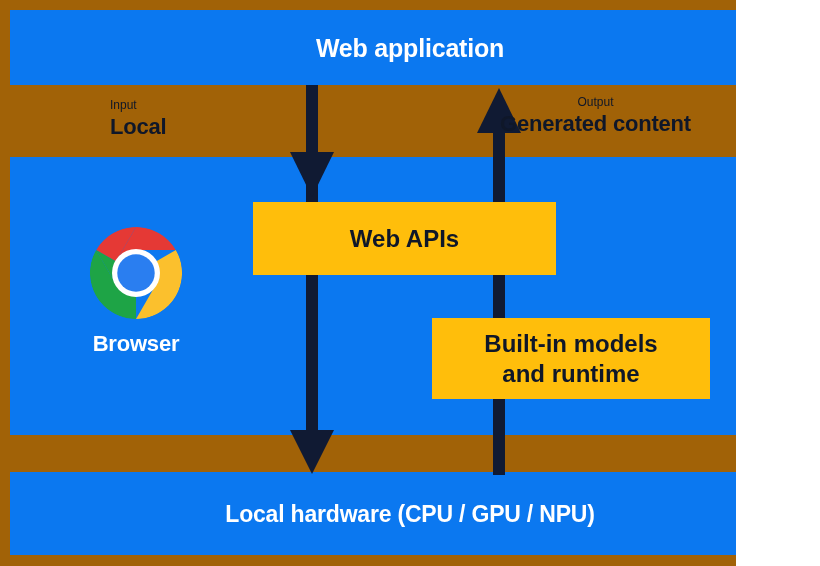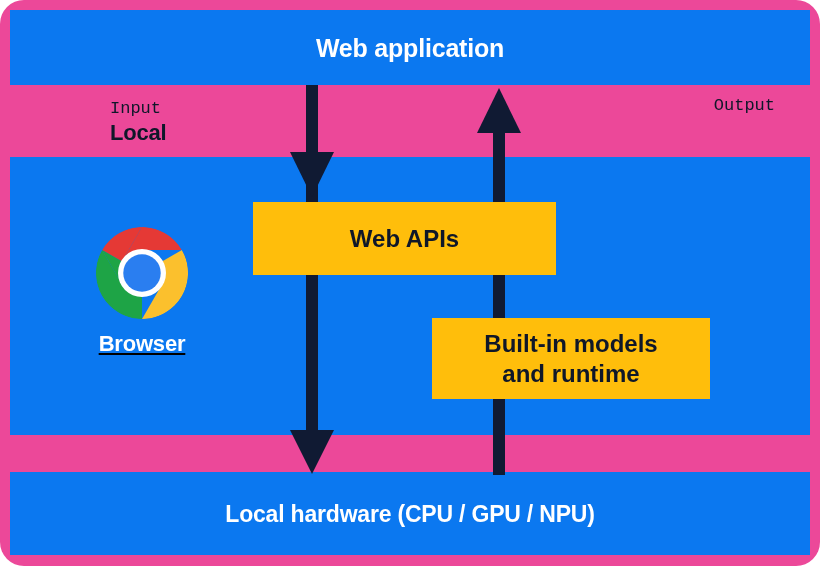--- a/index.html
+++ b/index.html
@@ -8,25 +8,24 @@
     padding: 0;
     background: #ffffff;
   }
   body {
     font-family: "Liberation Sans", sans-serif;
     -webkit-font-smoothing: antialiased;
   }
 
   #diagram {
     position: relative;
-    width: 820px;
+    width: 736px;
     height: 566px;
-    background: #ec4899;
+    background: #a16207;
     overflow: hidden;
-    border-radius: 24px;
   }
 
   
   .band {
     position: absolute;
     left: 10px;
     width: 800px;
     background: #0b78f0;
     box-sizing: border-box;
   }
@@ -103,23 +102,22 @@
   }
 
   
   .side-label {
     position: absolute;
     color: #0f1729;
     line-height: 1.25;
   }
   .side-label .small {
     display: block;
-    font-size: 17px;
+    font-size: 12px;
     font-weight: normal;
-    font-family: Liberation Mono, monospace;
   }
   .side-label .big {
     display: block;
     font-size: 22px;
     font-weight: bold;
     letter-spacing: -0.2px;
   }
   .label-input {
     left: 110px;
     top: 98px;
@@ -127,25 +125,24 @@
   }
   .label-output {
     right: 45px;
     top: 95px;
     text-align: center;
   }
 
   
   .browser-block {
     position: absolute;
-    left: 80px;
+    left: 74px;
     top: 225px;
     width: 124px;
     text-align: center;
-    text-decoration: underline;
   }
   .browser-logo {
     width: 96px;
     height: 96px;
     margin: 0 auto;
     display: block;
   }
   .browser-caption {
     margin-top: 10px;
     color: #ffffff;
@@ -220,15 +217,16 @@
     </span>
   </div>
 
   <div class="side-label label-input">
     <span class="small">Input</span>
     <span class="big">Local</span>
   </div>
 
   <div class="side-label label-output">
     <span class="small">Output</span>
+    <span class="big">Generated content</span>
   </div>
 
 </div>
 
 </body></html>

